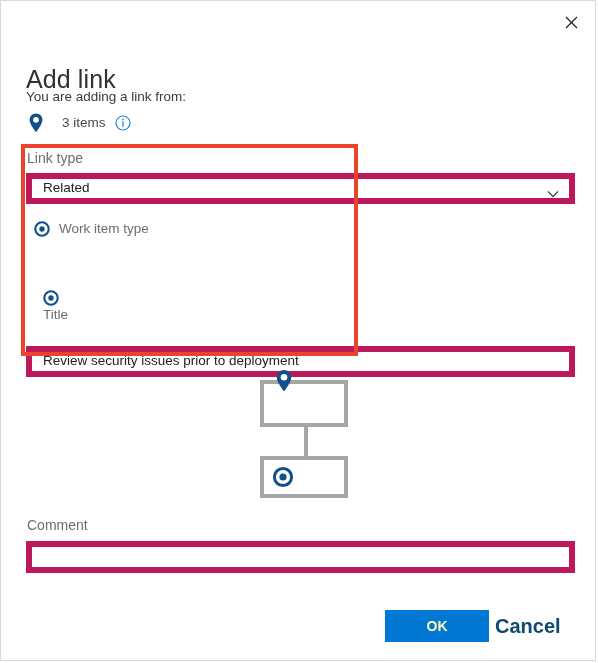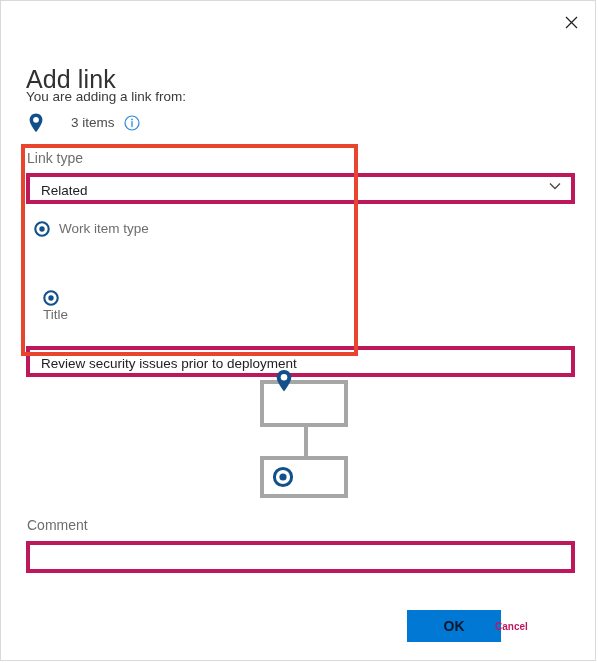--- a/index.html
+++ b/index.html
@@ -66,21 +66,21 @@
     left: 25px;
     top: 111px;
     display: flex;
     align-items: center;
     height: 22px;
   }
   .pin-icon { width: 20px; height: 22px; display:block; }
   .items-count {
     font-size: 13.5px;
     color: #4a4a48;
-    margin-left: 25px;
+    margin-left: 16px;
     line-height: 22px;
   }
   .info-icon {
     margin-left: 9px;
     width: 16px;
     height: 16px;
     display: block;
     cursor: pointer;
   }
 
@@ -123,25 +123,25 @@
   .radio-wit   { left: 33px; top: 219px; }
   .radio-title { left: 33px; top: 289px; flex-direction: column; }
 
   .radio-glyph { width: 16px; height: 16px; display:block; }
 
   .input-box {
     position: absolute;
     left: 25px;
     width: 549px;
     height: 31px;
-    border: 4px solid #be185d;
+    border: 6px solid #be185d;
     box-sizing: border-box;
     background: #ffffff;
     display: flex;
-    align-items: flex-end;
+    align-items: flex-start;
   }
   .input-box .val {
     font-size: 13.5px;
     color: #212121;
     padding-left: 11px;
     line-height: 18px;
     flex: 1 1 auto;
     white-space: nowrap;
     overflow: hidden;
   }
@@ -194,44 +194,44 @@
     position: absolute;
     left: 16px;
     top: 97px;
     width: 22px;
     height: 22px;
   }
 
   
   .btn-ok {
     position: absolute;
-    left: 406px;
+    left: 384px;
     top: 609px;
-    width: 94px;
+    width: 104px;
     height: 32px;
     background: #0078d4;
-    color: #0f172a;
+    color: #fef9c3;
     border: none;
     font-family: "Liberation Sans", sans-serif;
     font-size: 14px;
     font-weight: bold;
     cursor: pointer;
     padding: 0;
   }
   .btn-cancel {
     position: absolute;
     left: 494px;
     top: 609px;
     width: 80px;
     height: 32px;
     background: transparent;
     border: none;
-    color: #be185d;
+    color: #0c4a6e;
     font-family: "Liberation Sans", sans-serif;
-    font-size: 10px;
+    font-size: 20px;
     font-weight: bold;
     cursor: pointer;
     text-align: left;
     padding: 0;
   }
 </style>
 </head>
 <body>
 
 <div class="dialog">

